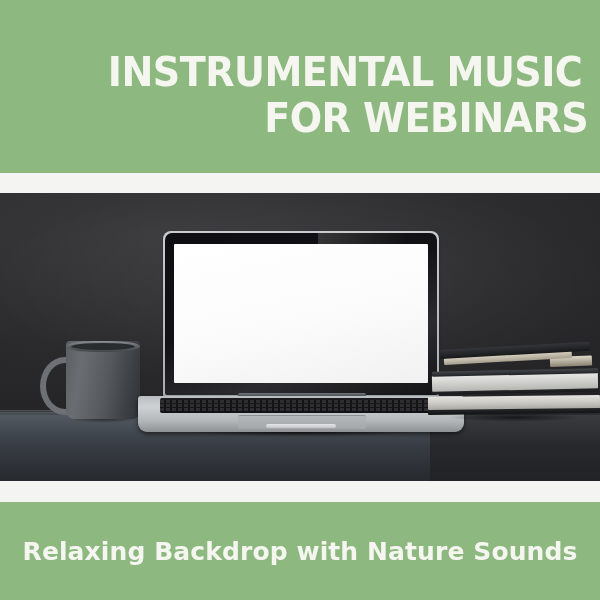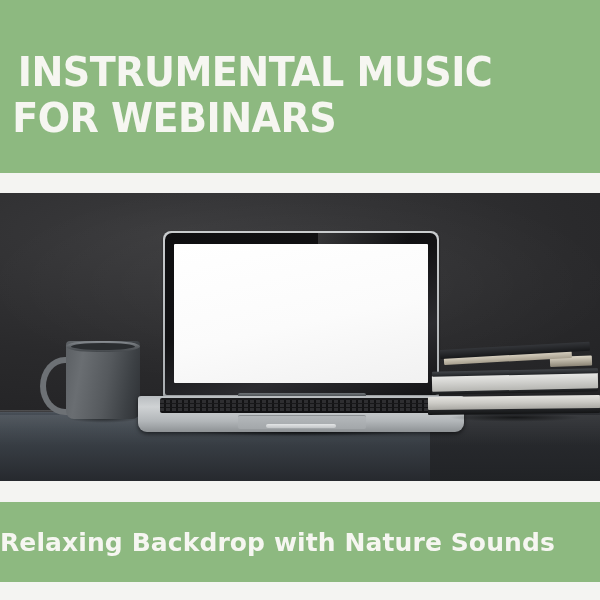--- a/index.html
+++ b/index.html
@@ -22,21 +22,21 @@
 
   
   .band-top {
     position: absolute;
     left: 0; top: 0;
     width: 600px;
     height: 173px;
     background: #8db980;
     display: flex;
     flex-direction: column;
-    align-items: flex-start;
+    align-items: flex-end;
     justify-content: center;
     box-sizing: border-box;
     padding-top: 18px;
   }
   .title-line {
     color: #f6f6f1;
     font-family: "DejaVu Sans", sans-serif;
     font-weight: bold;
     font-size: 41px;
     letter-spacing: -0.6px;
@@ -252,24 +252,25 @@
     position: absolute;
     left: 0; top: 481px;
     width: 600px; height: 21px;
     background: #f4f4f2;
   }
 
   
   .band-bottom {
     position: absolute;
     left: 0; top: 502px;
-    width: 600px; height: 80px;
+    width: 600px; height: 98px;
     background: #8db980;
     display: flex;
     align-items: center;
+    justify-content: center;
   }
   .subtitle {
     color: #f6f6f1;
     font-family: "DejaVu Sans", sans-serif;
     font-weight: bold;
     font-size: 25px;
     letter-spacing: 0.1px;
     text-align: center;
     white-space: nowrap;
   }

